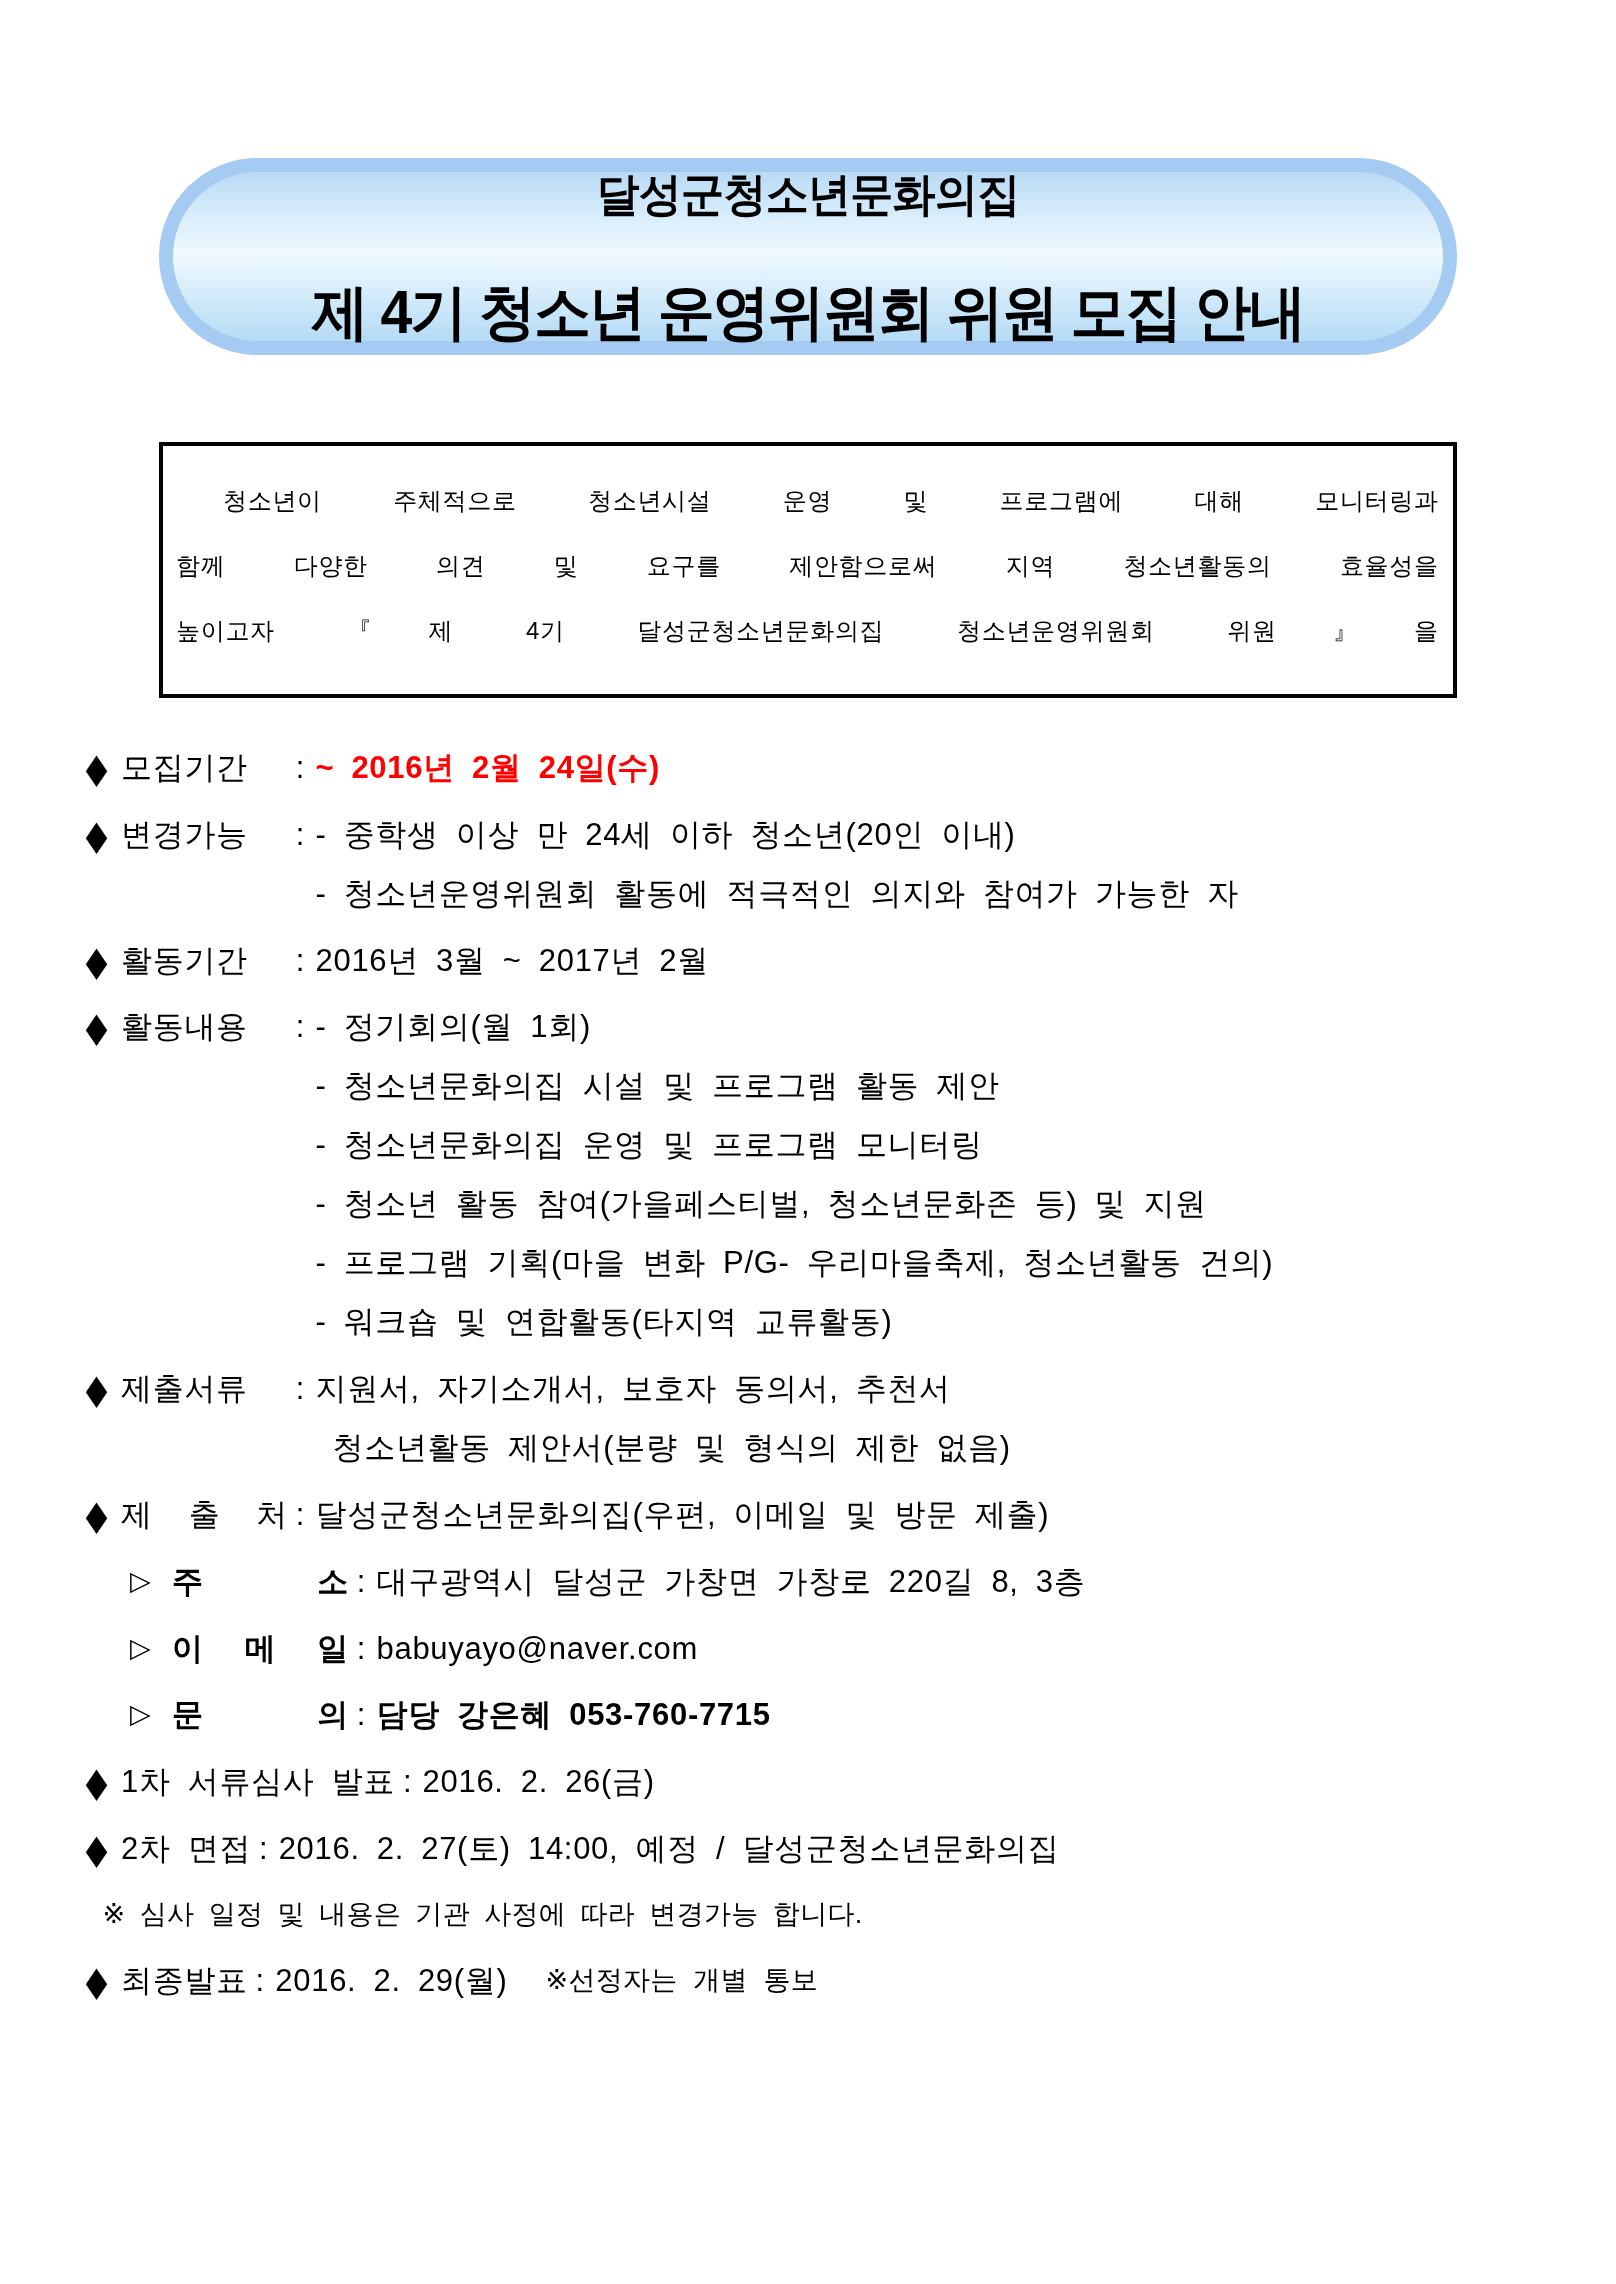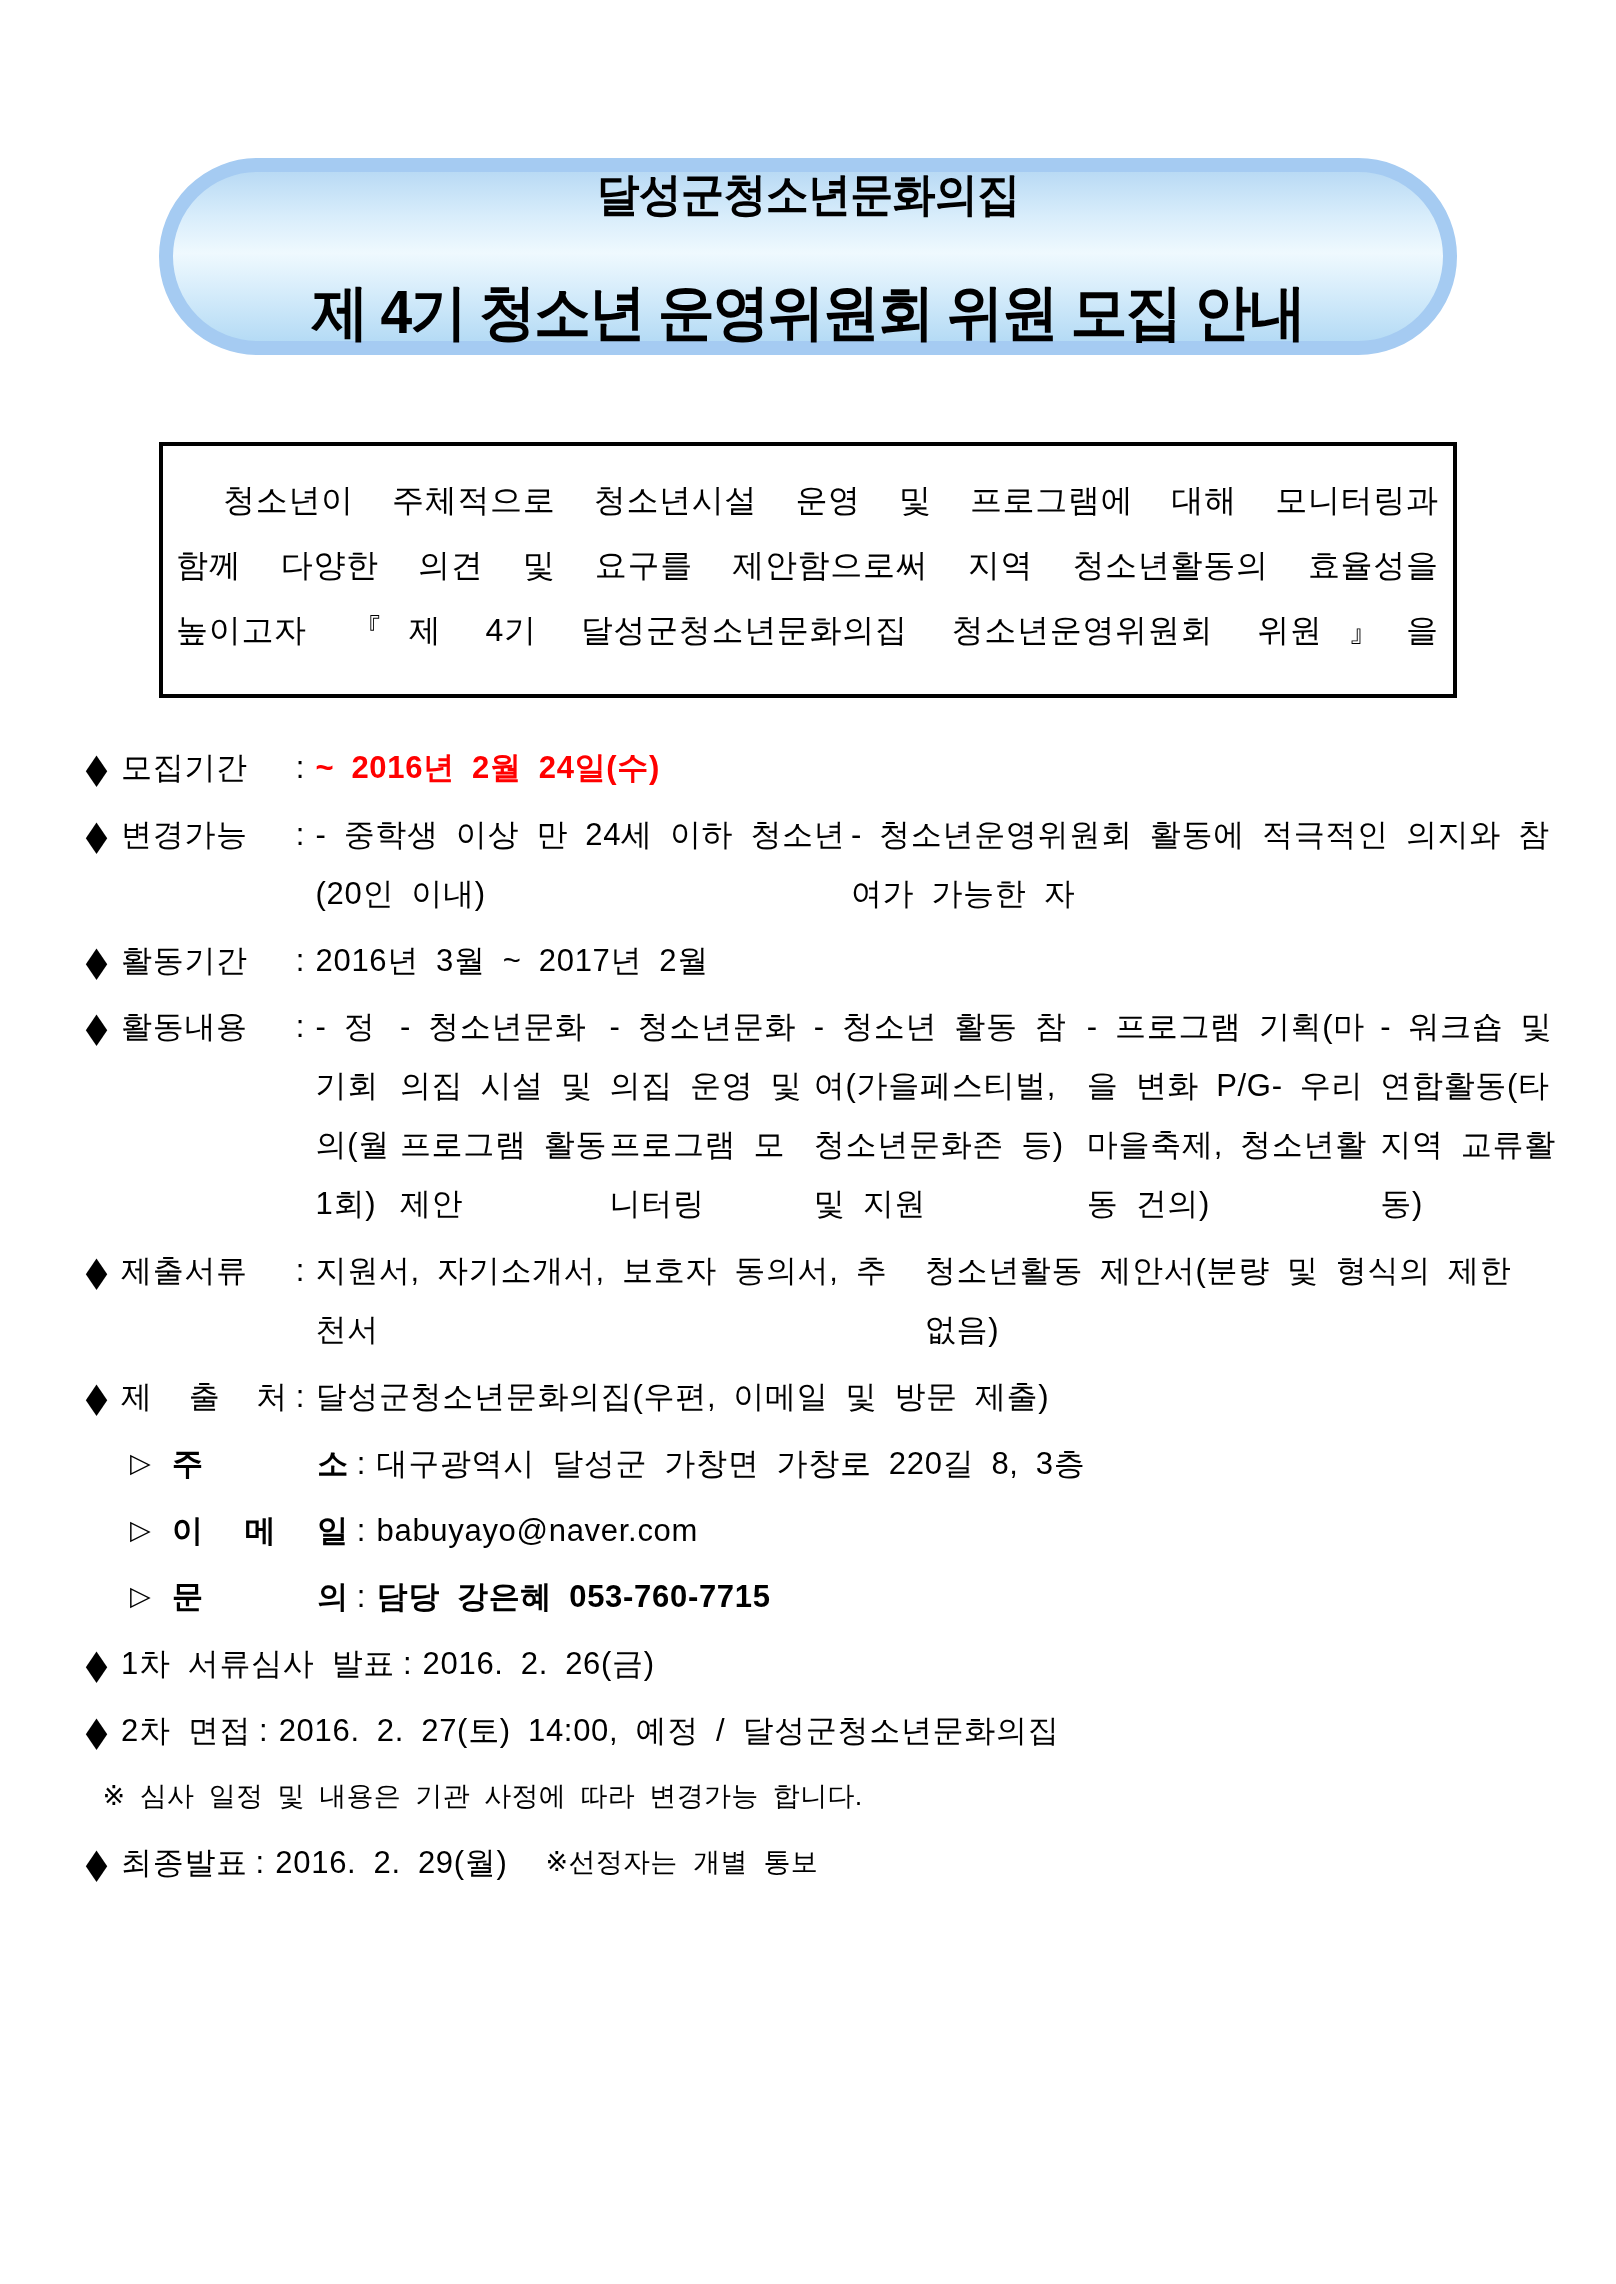--- a/index.html
+++ b/index.html
@@ -22,21 +22,21 @@
   }
   .title1 { font-size:43px; font-weight:900; letter-spacing:-0.7px; line-height:63px; transform:scaleY(1.06); }
   .title2 { font-size:57px; font-weight:900; letter-spacing:-2px; line-height:77px; transform:scaleY(1.06); }
 
   
   .intro-box {
     margin:87px auto 0;
     width:1298px;
     border:4.6px solid #000;
     padding:22px 14.3px 31px 13px;
-    font-size:32px;
+    font-size:24px;
     letter-spacing:0.7px;
   }
   .intro-line {
     line-height:65px;
     text-align:justify; text-align-last:justify;
     word-spacing:9px;
     white-space:normal;
   }
   .intro-line.first { text-indent:47px; }
   .intro-line.last  { text-align-last:left; word-spacing:10.4px; }
@@ -49,21 +49,21 @@
     flex:0 0 38px; font-size:33px; line-height:59px;
     transform:scaleY(1.25) scaleX(0.85); transform-origin:center;
   }
   .label {
     flex:0 0 167px; width:167px;
     text-align:justify; text-align-last:justify;
     white-space:pre-wrap;
   }
   .label--auto { flex:0 0 auto; width:auto; text-align:left; text-align-last:left; }
   .colon { margin:0 10.4px 0 7.8px; }
-  .vcol { display:flex; }
+  .vcol { display:flex; flex-direction:column; }
   .vline { line-height:59px; white-space:pre-wrap; }
   .vline.ind { padding-left:17px; }
   .red { color:#ff0000; font-weight:bold;text-align:right; }
   .b { font-weight:bold; }
   .value { white-space:pre-wrap; }
 
   
   .subrow { display:flex; align-items:flex-start; line-height:59px; margin-left:47px; margin-top:7.8px; }
   .tri { flex:0 0 42px; font-size:27px; line-height:59px; }
   .sub-label {

